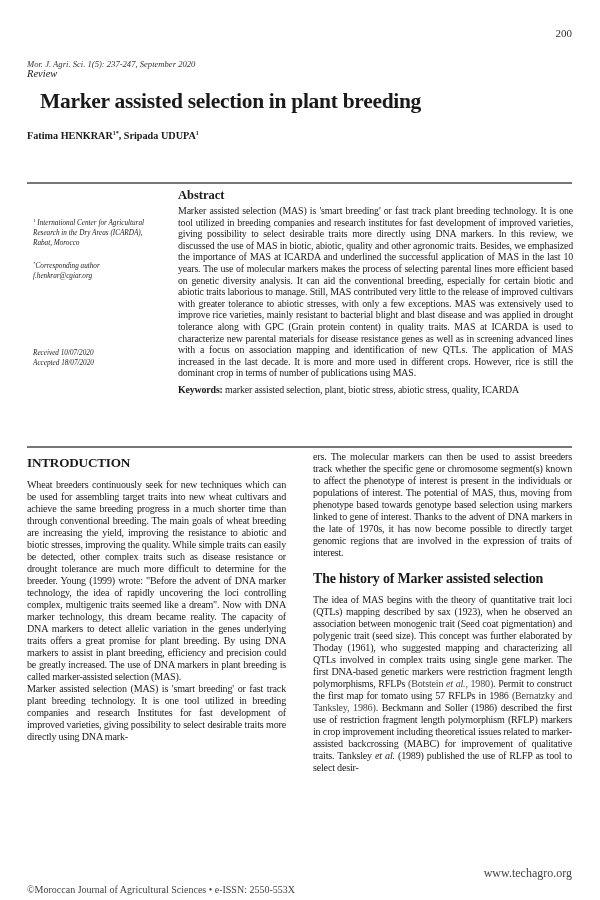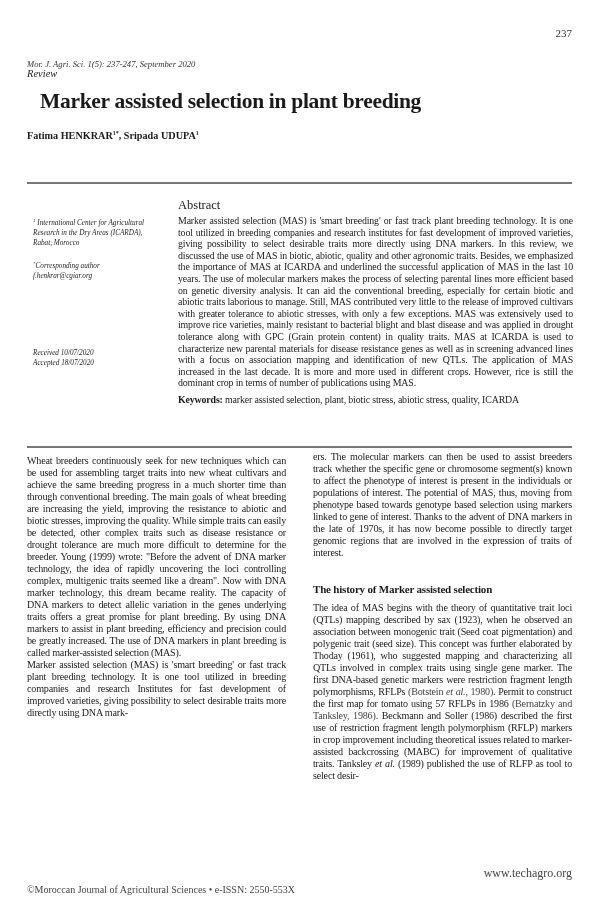--- a/index.html
+++ b/index.html
@@ -20,47 +20,47 @@
   .rule-top { left: 27px; top: 182px; width: 545px; }
   .rule-bottom { left: 27px; top: 446px; width: 545px; }
 
   .sidebar { left: 33px; width: 130px; font-size: 7.2px; font-style: italic; line-height: 9.8px; color: #222; }
   .sidebar sup { font-size: 5px; }
   .affil { top: 216px; }
   .corr { top: 259px; }
   .dates { top: 349px; }
 
   .abstract { left: 178px; top: 186px; width: 395px; }
-  .abstract h2 { margin: 12px 0 2px 0; font-size: 12.5px; font-weight: normal; }
+  .abstract h2 { margin: 2px 0 2px 0; font-size: 12.5px; font-weight: bold; }
   .abstract p {
     margin: 0; font-size: 9.9px; line-height: 11.6px; text-align: justify;
     letter-spacing: -0.15px;
   }
   .keywords { margin-top: 5px !important; }
   .keywords b { font-weight: bold; }
 
   .col { top: 455px; width: 259px; }
   .col-left { left: 27px; }
   .col-right { left: 313px; }
   .col p {
     margin: 0; font-size: 10.1px; line-height: 12px; text-align: justify; letter-spacing: -0.2px;
   }
   .col h2.sec { margin: 0 0 8px 0; font-size: 13.2px; font-weight: bold; letter-spacing: -0.2px; }
-  .col h3.sub { margin: 24px 0 7px 0; font-size: 11px; font-weight: bold; letter-spacing: -0.2px; }
+  .col h3.sub { margin: 12px 0 7px 0; font-size: 14px; font-weight: bold; letter-spacing: -0.2px; }
   .col i { font-style: italic; }
   .cite { color: #444; }
 
   .footer-left { left: 27px; top: 884px; font-size: 10px; color: #444; }
   .footer-right { right: 28px; top: 866px; font-size: 12px; color: #444; }
 </style>
 </head>
 <body>
 
 <div class="abs running-head">Mor. J. Agri. Sci. 1(5): 237-247, September 2020</div>
-<div class="abs page-num">237</div>
+<div class="abs page-num">200</div>
 
 <div class="abs article-type">Review</div>
 <h1 class="abs title">Marker assisted selection in plant breeding</h1>
 <div class="abs authors">
   <span>Fatima HENKRAR</span><sup>1*</sup><span>, </span><span>Sripada UDUPA</span><sup>1</sup>
 </div>
 
 <div class="abs rule rule-top"></div>
 
 <div class="abs sidebar affil">
@@ -81,20 +81,21 @@
   <p>Marker assisted selection (MAS) is 'smart breeding' or fast track plant breeding technology. It is one tool utilized in breeding companies and research institutes for fast development of improved varieties, giving possibility to select desirable traits more directly using DNA markers. In this review, we discussed the use of MAS in biotic, abiotic, quality and other agronomic traits. Besides, we emphasized the importance of MAS at ICARDA and underlined the successful application of MAS in the last 10 years. The use of molecular markers makes the process of selecting parental lines more efficient based on genetic diversity analysis. It can aid the conventional breeding, especially for certain biotic and abiotic traits laborious to manage. Still, MAS contributed very little to the release of improved cultivars with greater tolerance to abiotic stresses, with only a few exceptions. MAS was extensively used to improve rice varieties, mainly resistant to bacterial blight and blast disease and was applied in drought tolerance along with GPC (Grain protein content) in quality traits. MAS at ICARDA is used to characterize new parental materials for disease resistance genes as well as in screening advanced lines with a focus on association mapping and identification of new QTLs. The application of MAS increased in the last decade. It is more and more used in different crops. However, rice is still the dominant crop in terms of number of publications using MAS.</p>
   <p class="keywords">
     <b>Keywords:</b>
     <span>marker assisted selection, plant, biotic stress, abiotic stress, quality, ICARDA</span>
   </p>
 </div>
 
 <div class="abs rule rule-bottom"></div>
 
 <div class="abs col col-left">
+  <h2 class="sec">INTRODUCTION</h2>
   <p>Wheat breeders continuously seek for new techniques which can be used for assembling target traits into new wheat cultivars and achieve the same breeding progress in a much shorter time than through conventional breeding. The main goals of wheat breeding are increasing the yield, improving the resistance to abiotic and biotic stresses, improving the quality. While simple traits can easily be detected, other complex traits such as disease resistance or drought tolerance are much more difficult to determine for the breeder. Young (1999) wrote: "Before the advent of DNA marker technology, the idea of rapidly uncovering the loci controlling complex, multigenic traits seemed like a dream". Now with DNA marker technology, this dream became reality. The capacity of DNA markers to detect allelic variation in the genes underlying traits offers a great promise for plant breeding. By using DNA markers to assist in plant breeding, efficiency and precision could be greatly increased. The use of DNA markers in plant breeding is called marker-assisted selection (MAS).</p>
   <p>Marker assisted selection (MAS) is 'smart breeding' or fast track plant breeding technology. It is one tool utilized in breeding companies and research Institutes for fast development of improved varieties, giving possibility to select desirable traits more directly using DNA mark-</p>
 </div>
 
 <div class="abs col col-right" style="top:451px;">
   <p>ers. The molecular markers can then be used to assist breeders track whether the specific gene or chromosome segment(s) known to affect the phenotype of interest is present in the individuals or populations of interest. The potential of MAS, thus, moving from phenotype based towards genotype based selection using markers linked to gene of interest. Thanks to the advent of DNA markers in the late of 1970s, it has now become possible to directly target genomic regions that are involved in the expression of traits of interest.</p>
   <h3 class="sub">The history of Marker assisted selection</h3>
   <p><span>The idea of MAS begins with the theory of quantitative trait loci (QTLs) mapping described by sax (1923), when he observed an association between monogenic trait (Seed coat pigmentation) and polygenic trait (seed size). This concept was further elaborated by Thoday (1961), who suggested mapping and characterizing all QTLs involved in complex traits using single gene marker. The first DNA-based genetic markers were restriction fragment length polymorphisms, RFLPs </span><span class="cite"><span>(Botstein </span><i>et al.</i><span>, 1980)</span></span><span>. Permit to construct the first map for tomato using 57 RFLPs in 1986 </span><span class="cite">(Bernatzky and Tanksley, 1986)</span><span>. Beckmann and Soller (1986) described the first use of restriction fragment length polymorphism (RFLP) markers in crop improvement including theoretical issues related to marker-assisted backcrossing (MABC) for improvement of qualitative traits. Tanksley </span><i>et al.</i><span> (1989) published the use of RLFP as tool to select desir-</span></p>
 </div>
 

